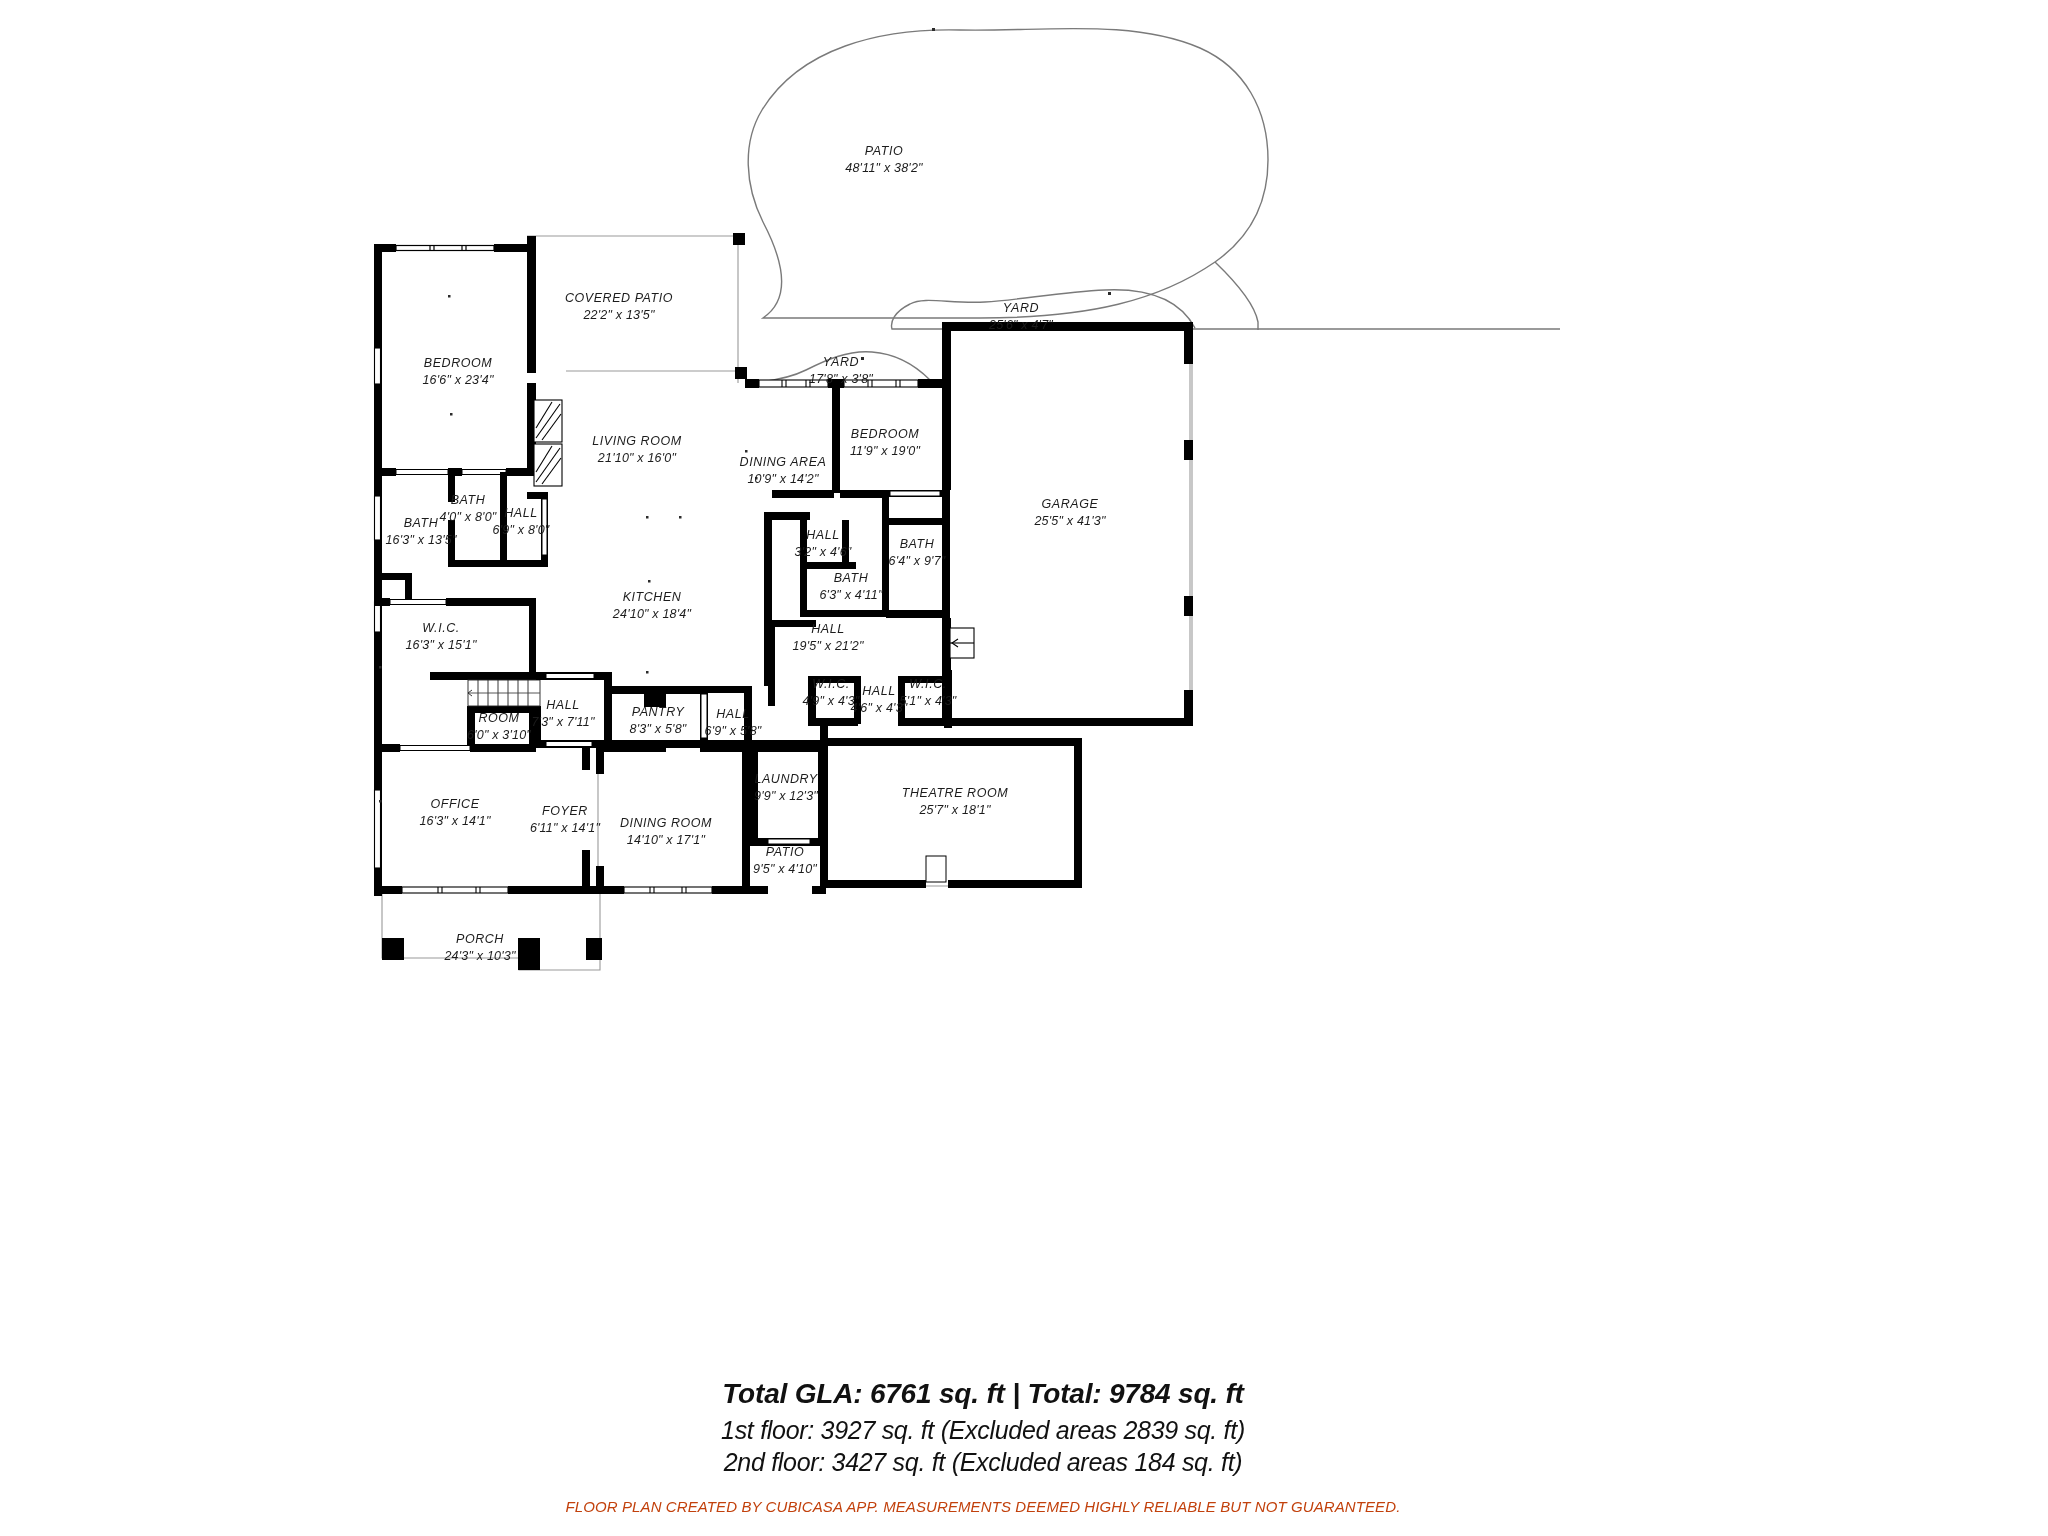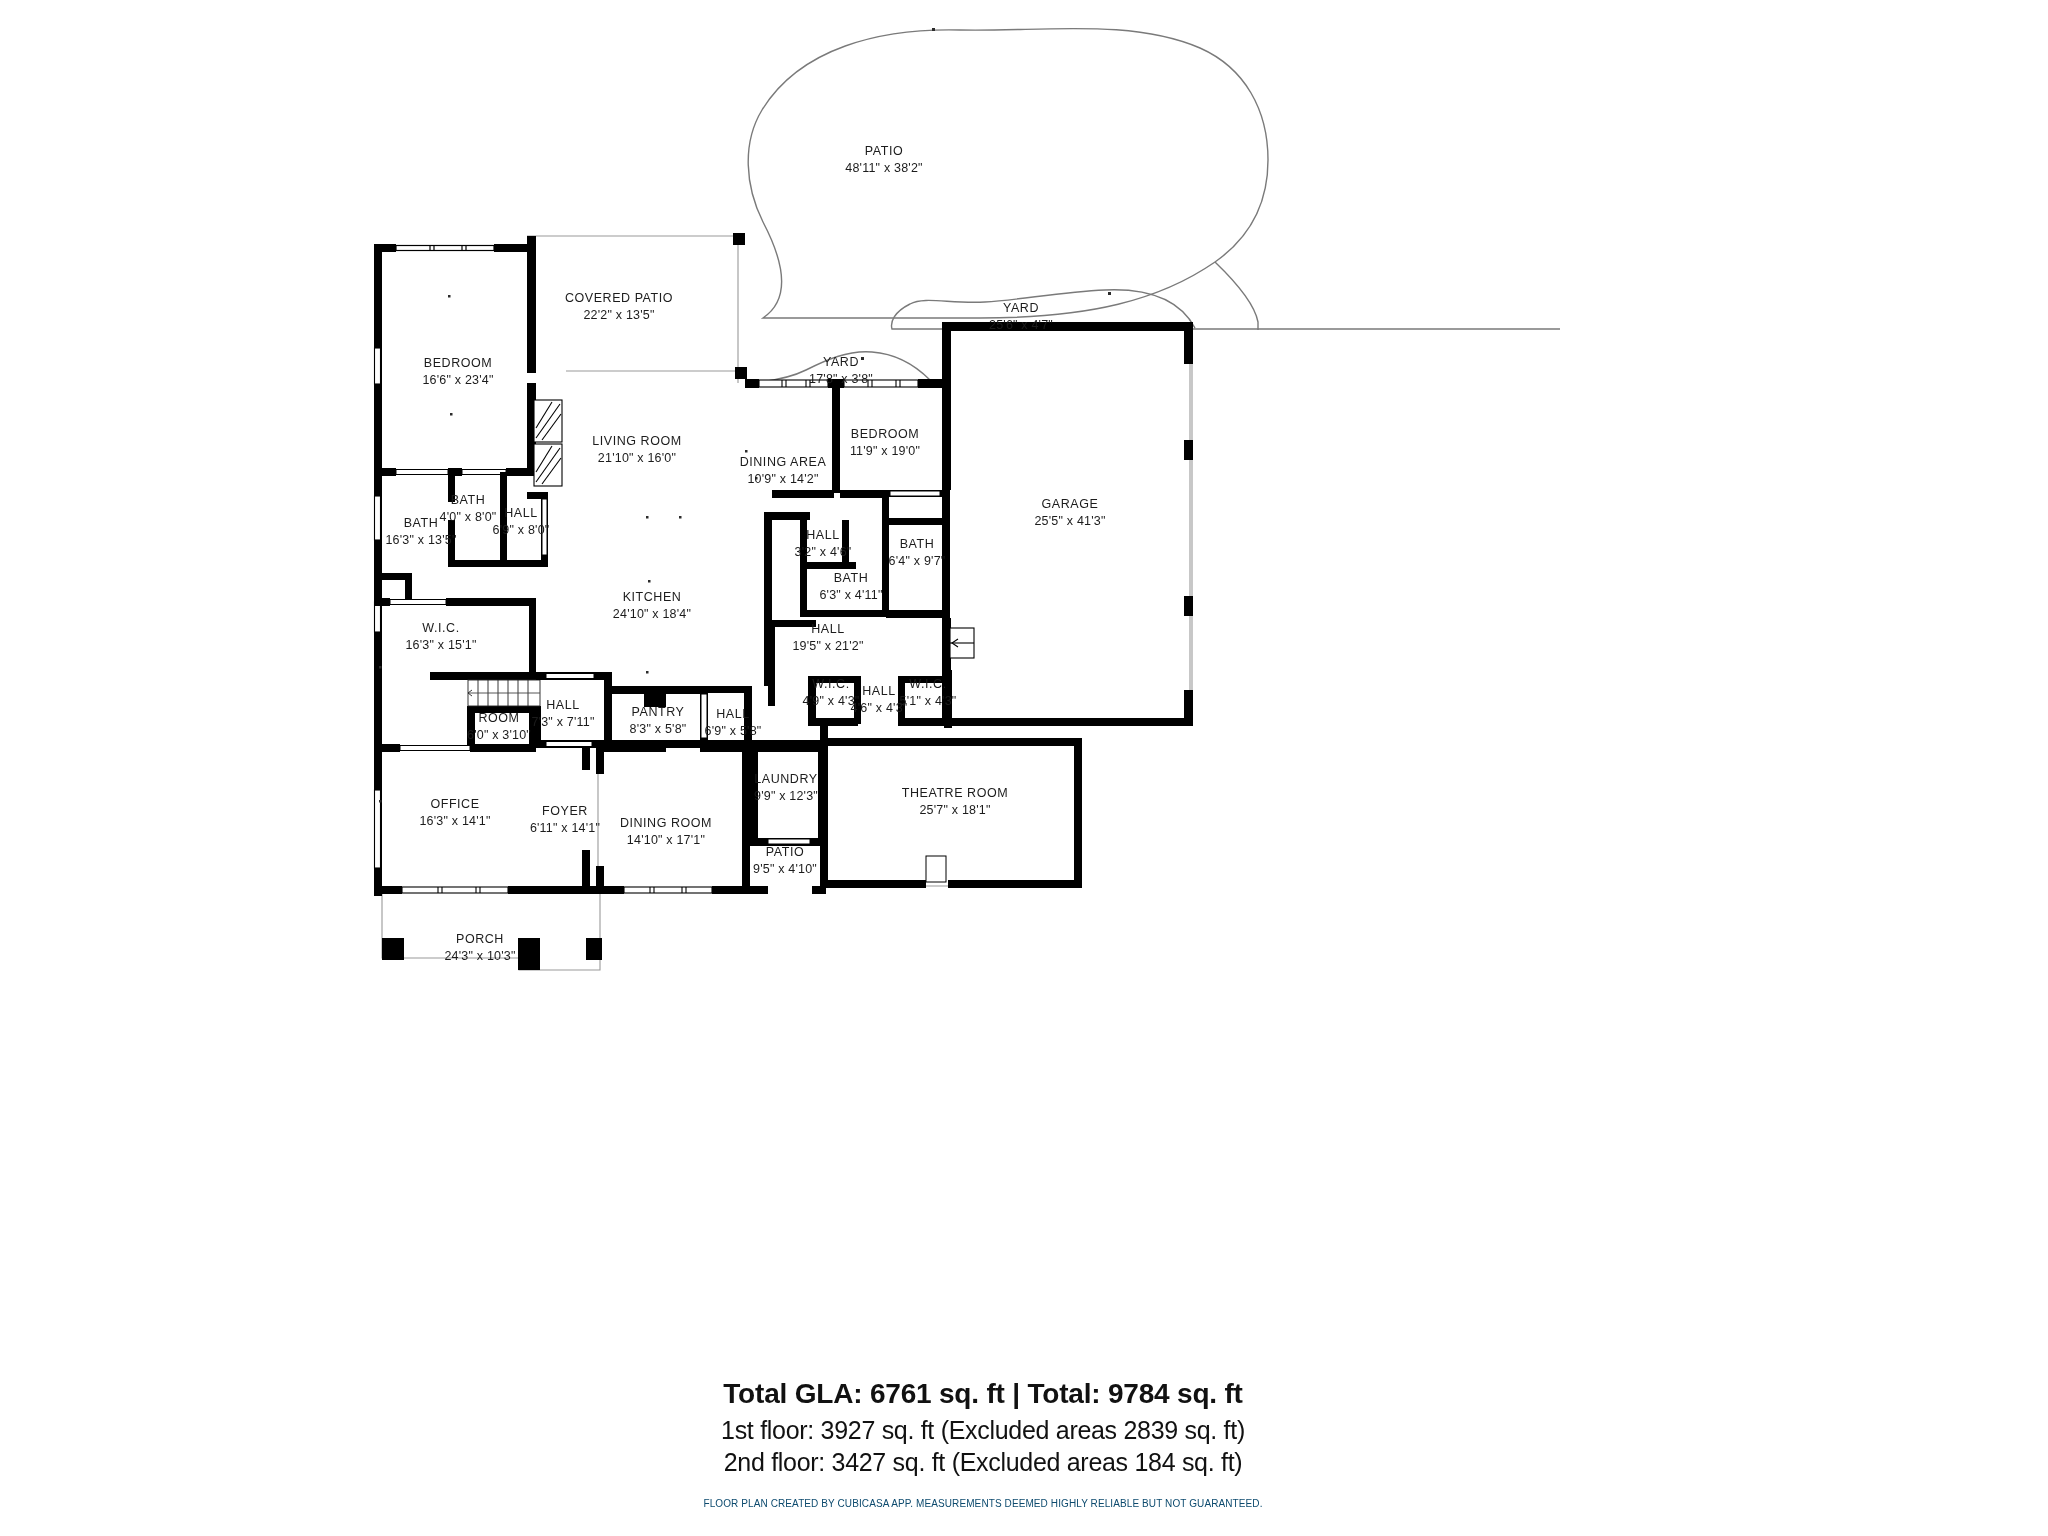--- a/index.html
+++ b/index.html
@@ -14,20 +14,21 @@
     font-family: "Liberation Sans", sans-serif;
     color: #1a1a1a;
     overflow: hidden;
     position: relative;
   }
   #plan-root {
     position: absolute;
     inset: 0;
     width: 1966px;
     height: 1536px;
+    font-style: italic;
   }
   #floorplan-svg {
     position: absolute;
     left: 0;
     top: 0;
     width: 2048px;
     height: 1536px;
     display: block;
   }
   .room-label {
@@ -69,23 +70,23 @@
     color: #111;
     letter-spacing: -0.3px;
     line-height: 1.26;
   }
   #disclaimer {
     position: absolute;
     left: 0;
     right: 0;
     top: 1498px;
     text-align: center;
-    font-size: 10px;
+    font-size: 15px;
     letter-spacing: 0.1px;
-    color: #0c4a6e;
+    color: #c2410c;
   }
 </style>
 </head>
 <body>
 
 <div id="plan-root">
 
   <svg id="floorplan-svg" viewBox="0 0 2048 1536" xmlns="http://www.w3.org/2000/svg">
     <rect x="0" y="0" width="2048" height="1536" fill="#ffffff"></rect>
 

